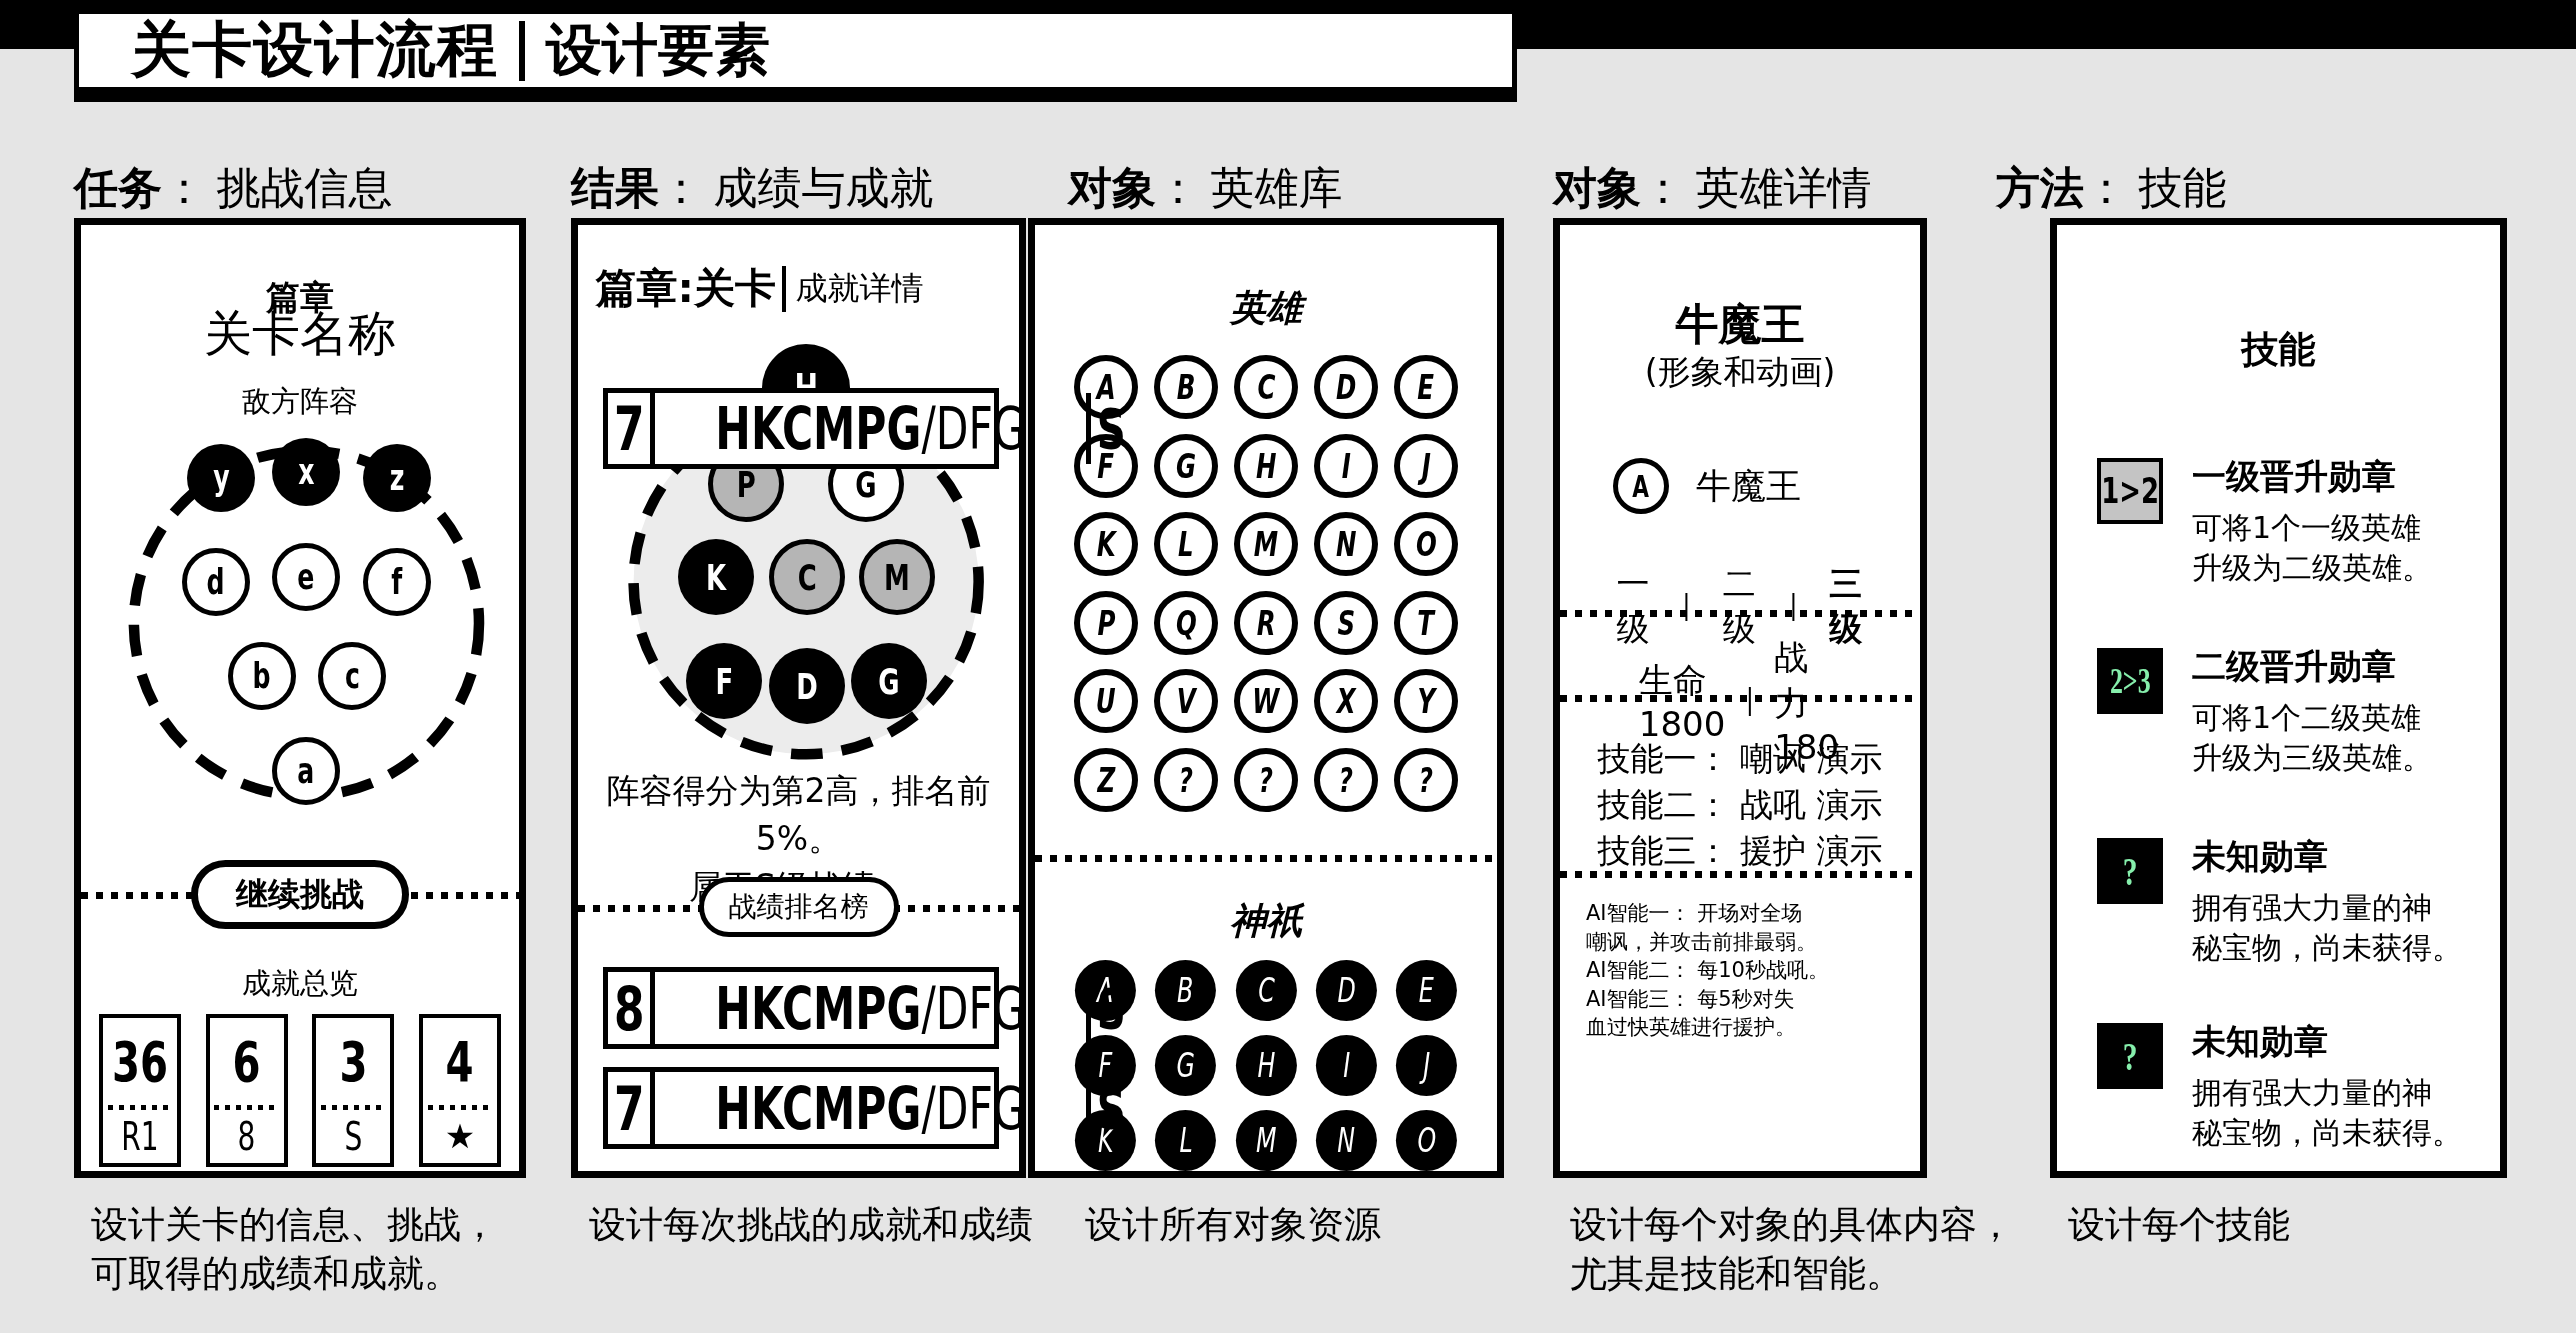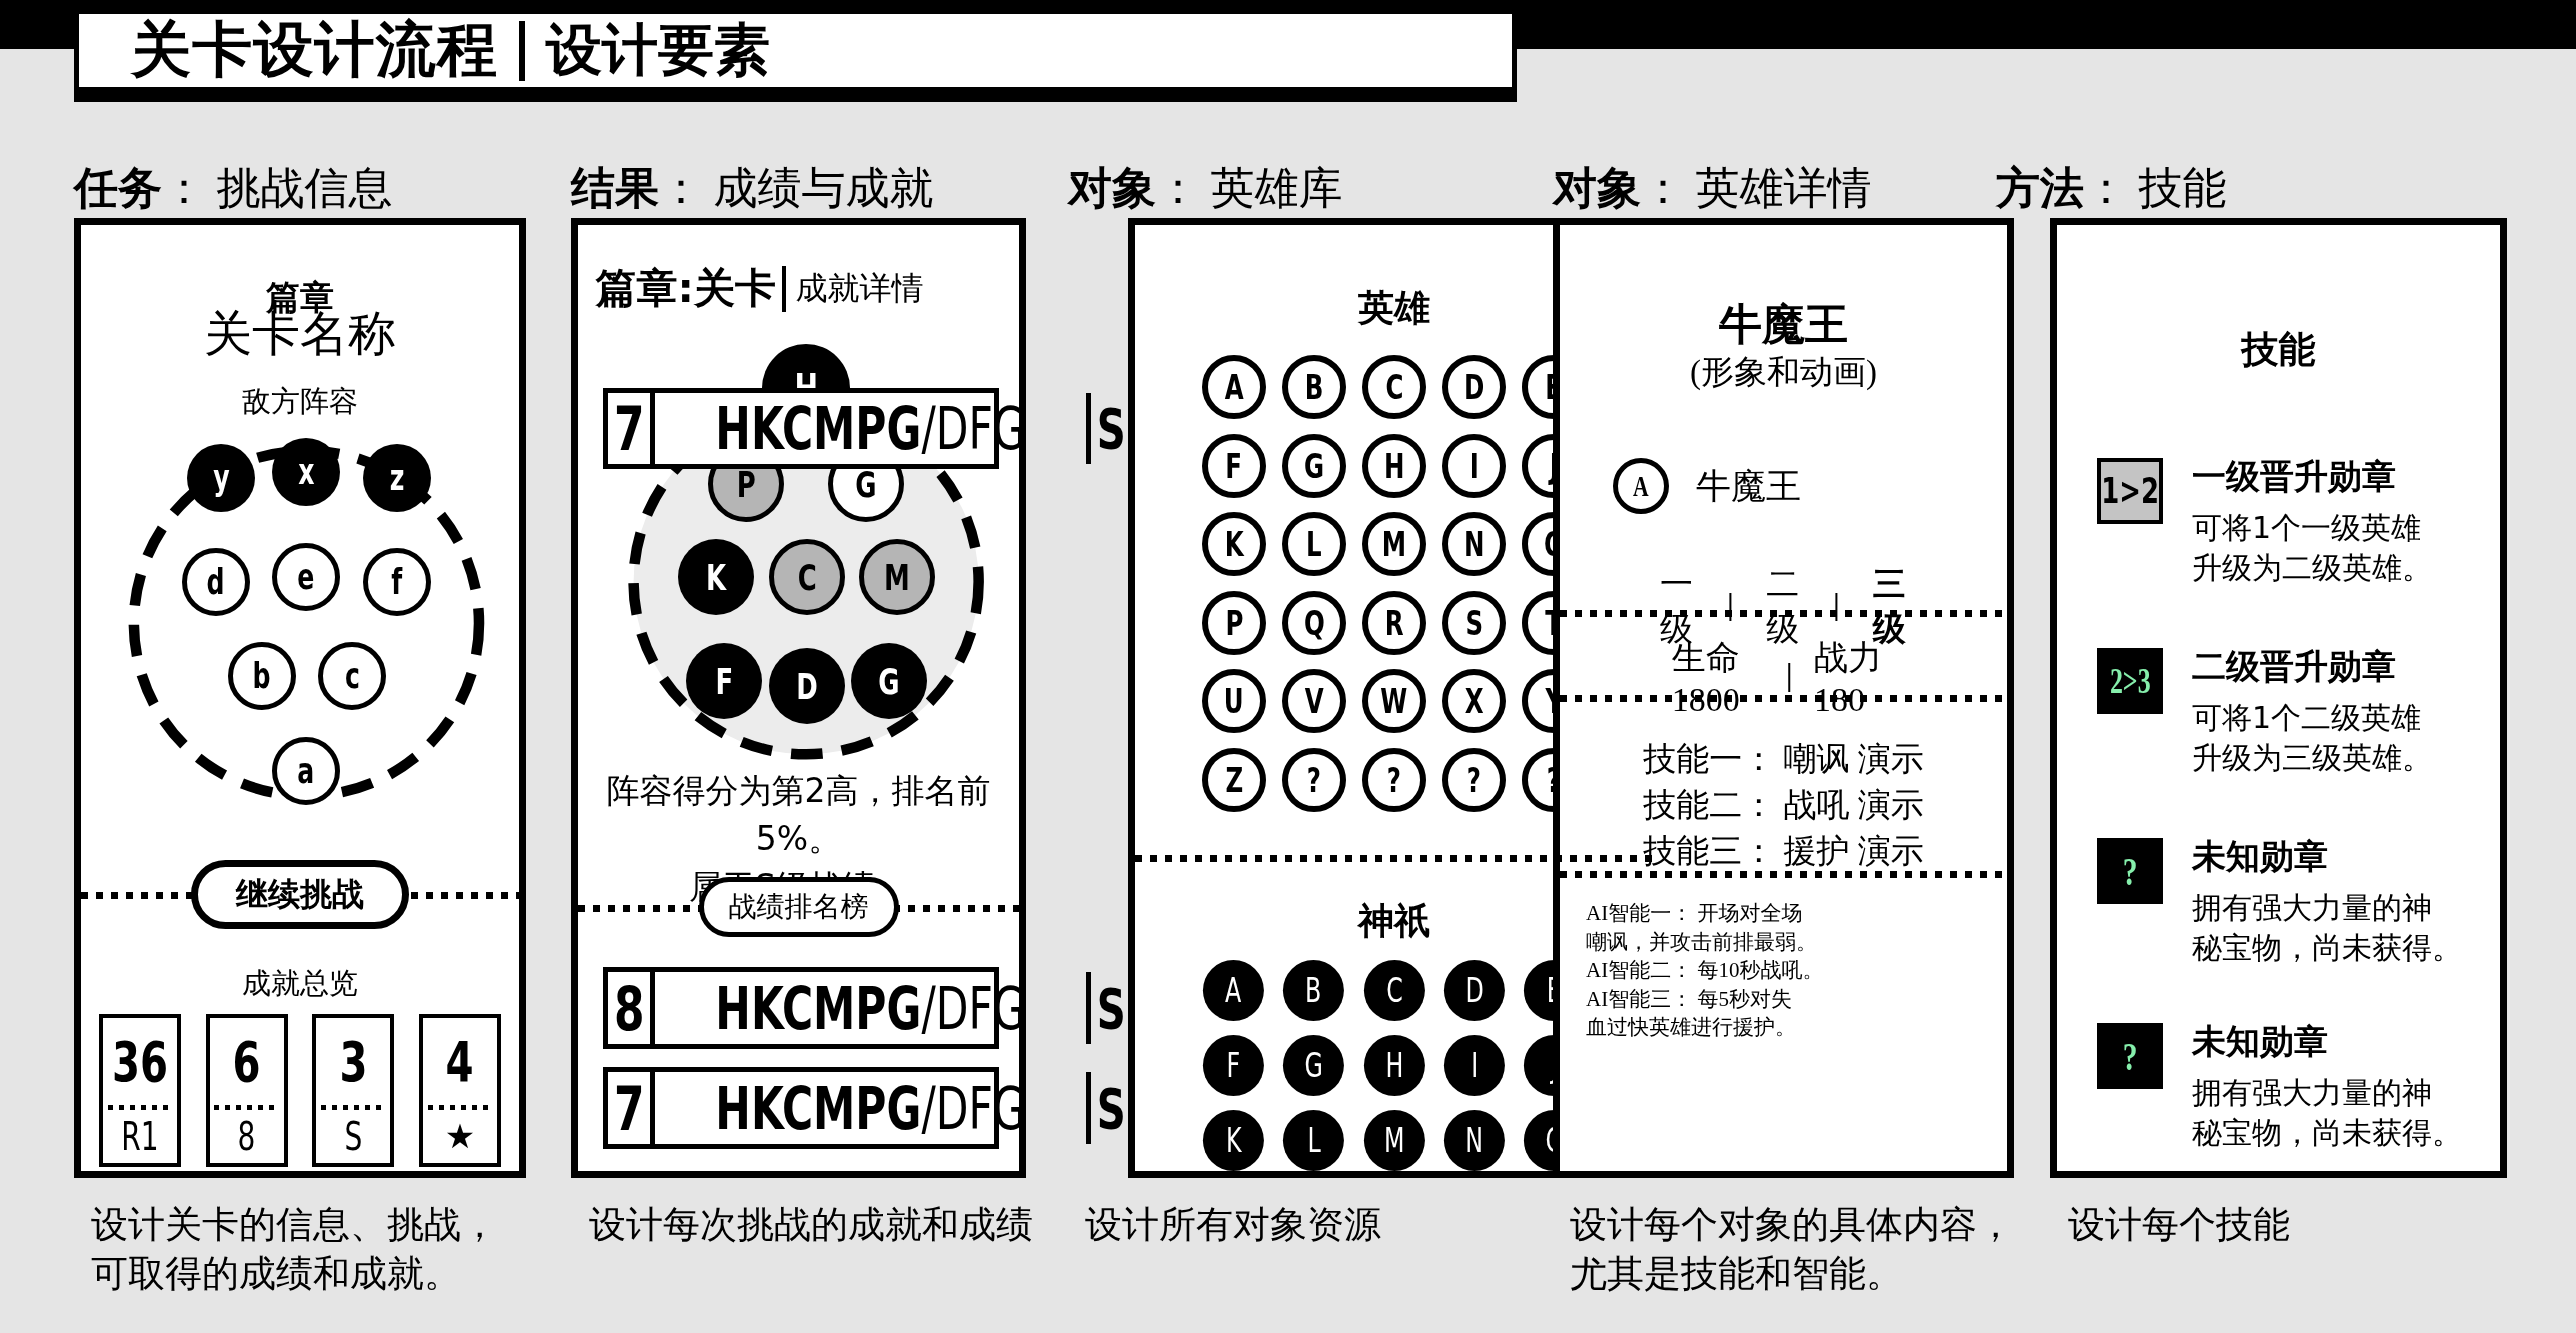--- a/index.html
+++ b/index.html
@@ -258,21 +258,21 @@
       <div class="cgrade">
           <span class="cond">S</span>
         </div>
     </div>
   </div>
   <div class="pcap" style="left:589px;">设计每次挑战的成就和成绩</div>
 
   <div class="phead" style="left:1068px;">
     <span class="hl">对象</span><span>：</span><span class="hr">英雄库</span>
   </div>
-  <div class="pbox" style="left:1128px;width:532px;">
+  <div class="pbox" style="left:1028px;width:476px;font-style:italic;">
     <div class="ctr" style="top:59px;font-size:36px;font-weight:800;">英雄</div>
     <div class="grid hgrid" style="top:130px;">
 
     <span class="hc">
           <span class="cond">A</span>
         </span>
         <span class="hc">
           <span class="cond">B</span>
         </span>
         <span class="hc">
@@ -409,21 +409,21 @@
         <span class="gc">
           <span class="cond">O</span>
         </span>
       </div>
   </div>
   <div class="pcap" style="left:1085px;">设计所有对象资源</div>
 
   <div class="phead" style="left:1553px;">
     <span class="hl">对象</span><span>：</span><span class="hr">英雄详情</span>
   </div>
-  <div class="pbox" style="left:1553px;width:461px;font-family:Liberation Serif, serif;">
+  <div class="pbox" style="left:1553px;width:374px;">
     <div class="ctr" style="top:71px;font-size:43px;font-weight:800;">牛魔王</div>
     <div class="ctr" style="top:125px;font-size:33px;">(形象和动画)</div>
 
     <div class="p4row" style="left:53px;top:233px;gap:27px;">
       <span class="avatar">
           <span class="cond">A</span>
         </span>
       <span style="font-size:35px;">牛魔王</span>
     </div>
 

